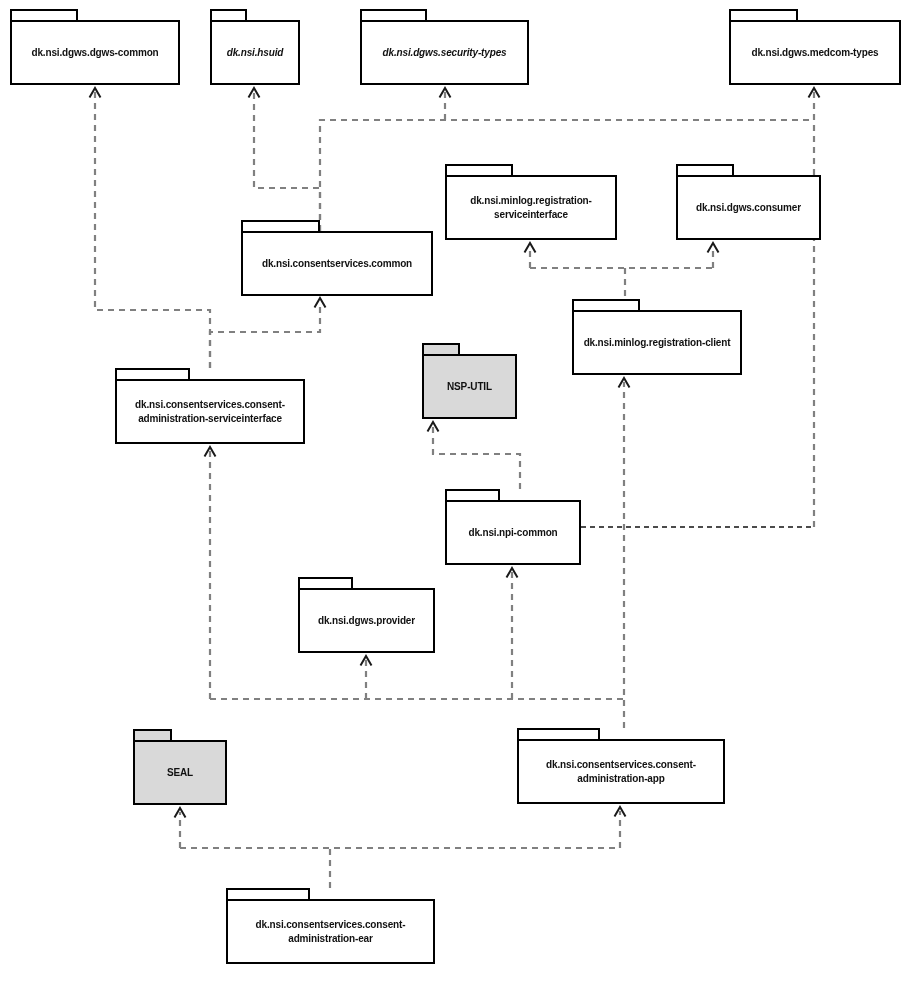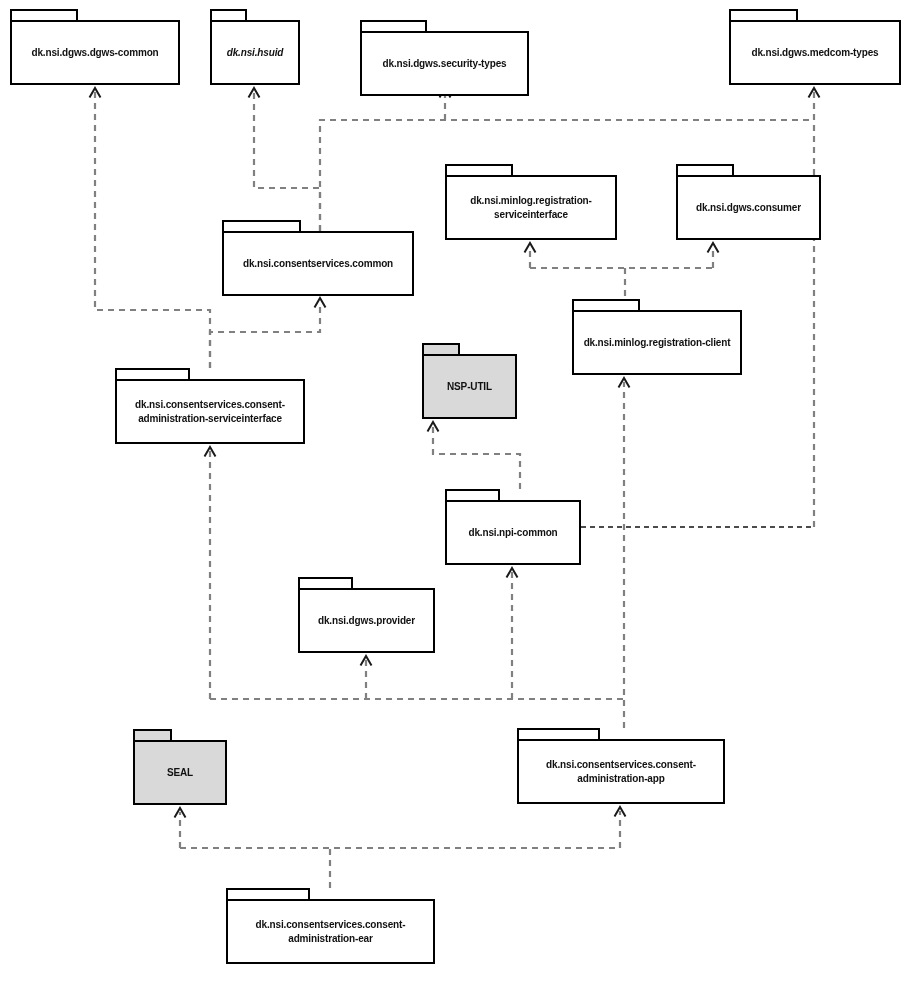--- a/index.html
+++ b/index.html
@@ -64,21 +64,21 @@
       </div>
   </div>
 
   <div class="pkg" style="left:210px;top:9px;width:90px;font-style:italic;">
     <div class="tab" style="width:37px;"></div>
     <div class="body">
         <span>dk.nsi.hsuid</span>
       </div>
   </div>
 
-  <div class="pkg" style="left:360px;top:20px;width:169px;">
+  <div class="pkg" style="left:360px;top:9px;width:169px;font-style:italic;">
     <div class="tab" style="width:67px;"></div>
     <div class="body">
         <span>dk.nsi.dgws.security-types</span>
       </div>
   </div>
 
   <div class="pkg" style="left:729px;top:9px;width:172px;">
     <div class="tab" style="width:69px;"></div>
     <div class="body">
         <span>dk.nsi.dgws.medcom-types</span>
@@ -92,21 +92,21 @@
       </div>
   </div>
 
   <div class="pkg" style="left:640px;top:164px;width:145px;padding-left:36px;">
     <div class="tab" style="width:58px;"></div>
     <div class="body">
         <span>dk.nsi.dgws.consumer</span>
       </div>
   </div>
 
-  <div class="pkg thick" style="left:222px;top:220px;width:192px;">
+  <div class="pkg thick" style="left:241px;top:220px;width:192px;">
     <div class="tab" style="width:79px;"></div>
     <div class="body">
         <span>dk.nsi.consentservices.common</span>
       </div>
   </div>
 
   <div class="pkg thick" style="left:540px;top:299px;width:170px;padding-left:32px;">
     <div class="tab" style="width:68px;"></div>
     <div class="body">
         <span>dk.nsi.minlog.registration-client</span>

